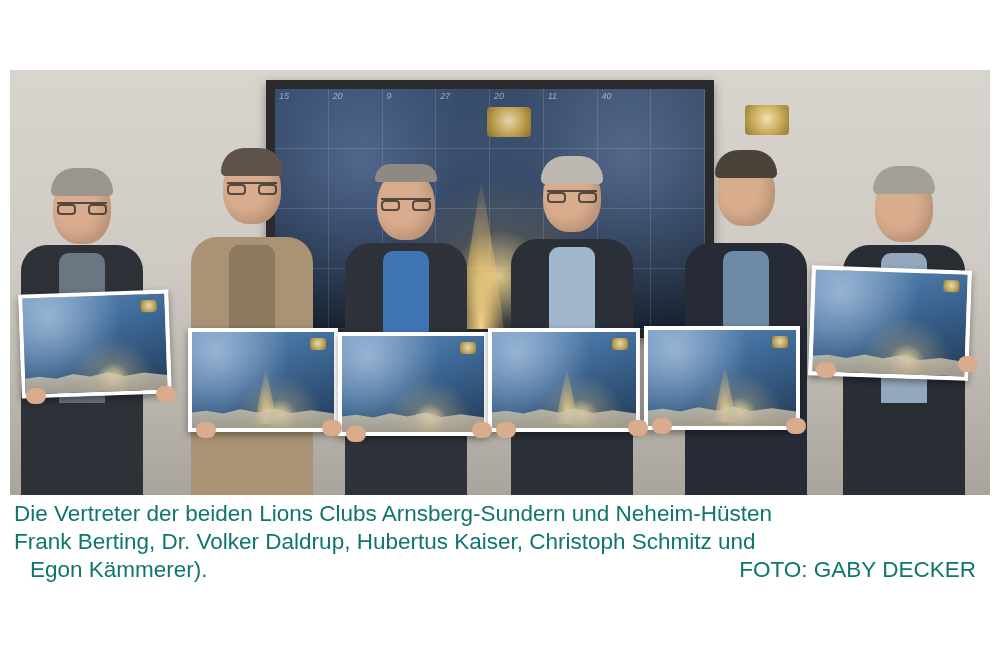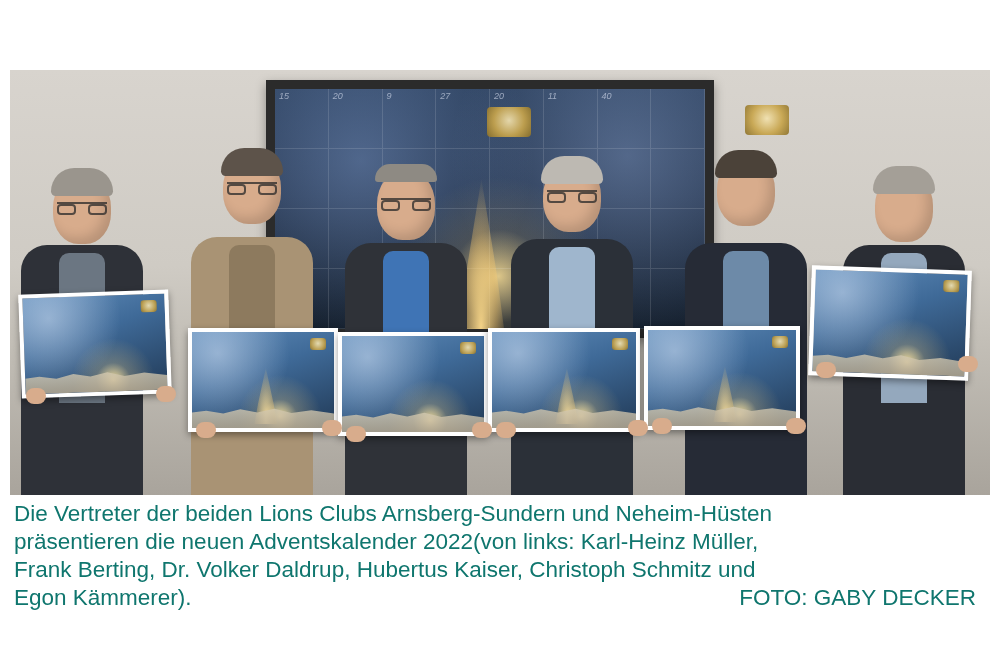--- a/index.html
+++ b/index.html
@@ -235,20 +235,21 @@
     color: #0f766e;
   }
   .caption p {
     margin: 0;
   }
   .caption-line { display: block; }
   .credit-row {
     display: flex;
     justify-content: space-between;
     align-items: baseline;
+    margin-left: 16px;
   }
 </style>
 </head>
 <body>
 
 <div class="page">
 
   <div class="photo-wrap">
     <div class="photo">
 
@@ -386,21 +387,20 @@
       <div class="hand" style="left:618px; top:350px;"></div>
       <div class="hand" style="left:642px; top:348px;"></div>
       <div class="hand" style="left:776px; top:348px;"></div>
       <div class="hand" style="left:806px; top:292px;"></div>
       <div class="hand" style="left:948px; top:286px;"></div>
     </div>
   </div>
 
   <div class="caption">
     <p class="caption-line">Die Vertreter der beiden Lions Clubs Arnsberg-Sundern und Neheim-Hüsten</p>
-    <p class="caption-line">präsentieren die neuen Adventskalender 2022(von links: Karl-Heinz Müller,</p>
     <p class="caption-line">Frank Berting, Dr. Volker Daldrup, Hubertus Kaiser, Christoph Schmitz und</p>
     <div class="credit-row">
       <p>Egon Kämmerer).</p>
       <p>FOTO: GABY DECKER</p>
     </div>
   </div>
 
 </div>
 
 </body></html>

